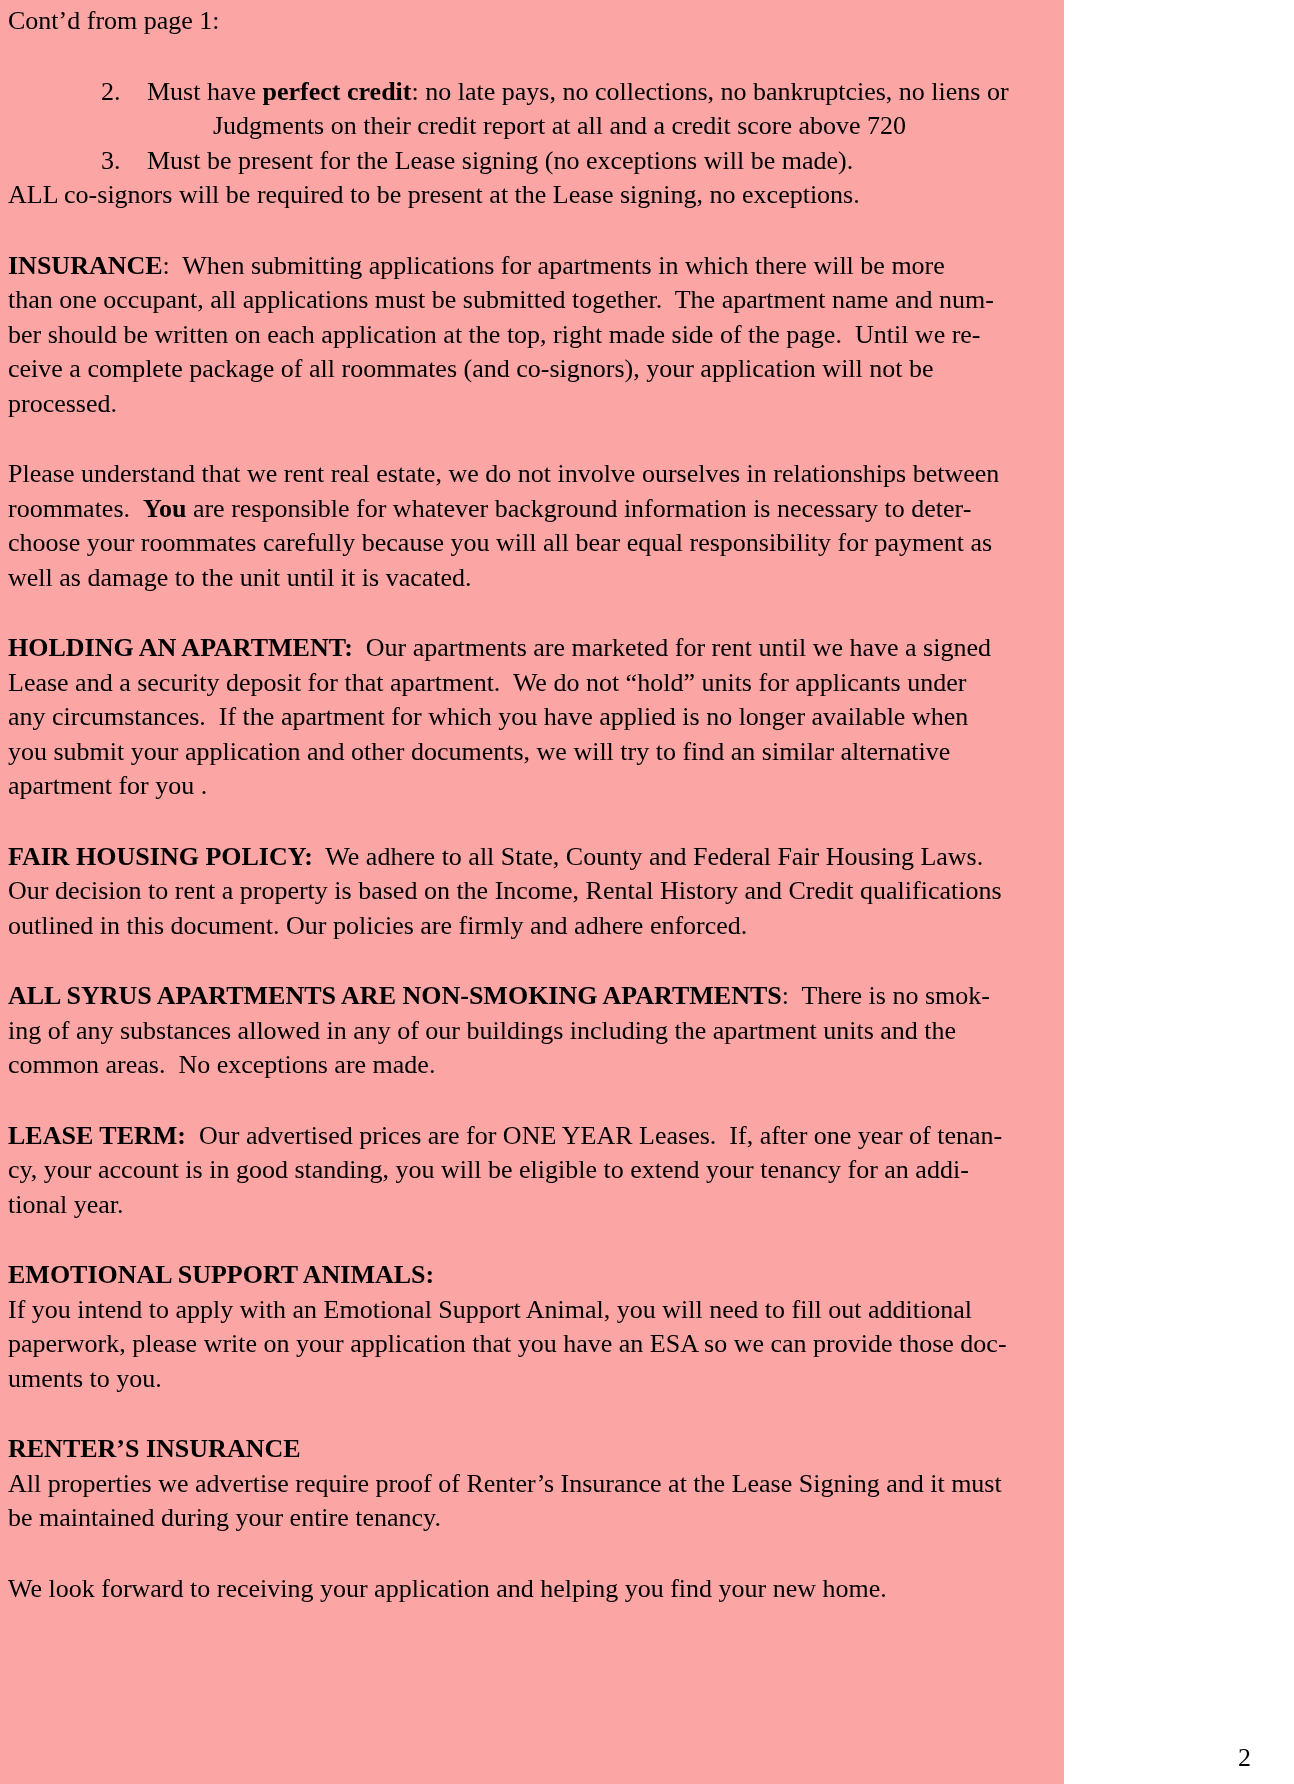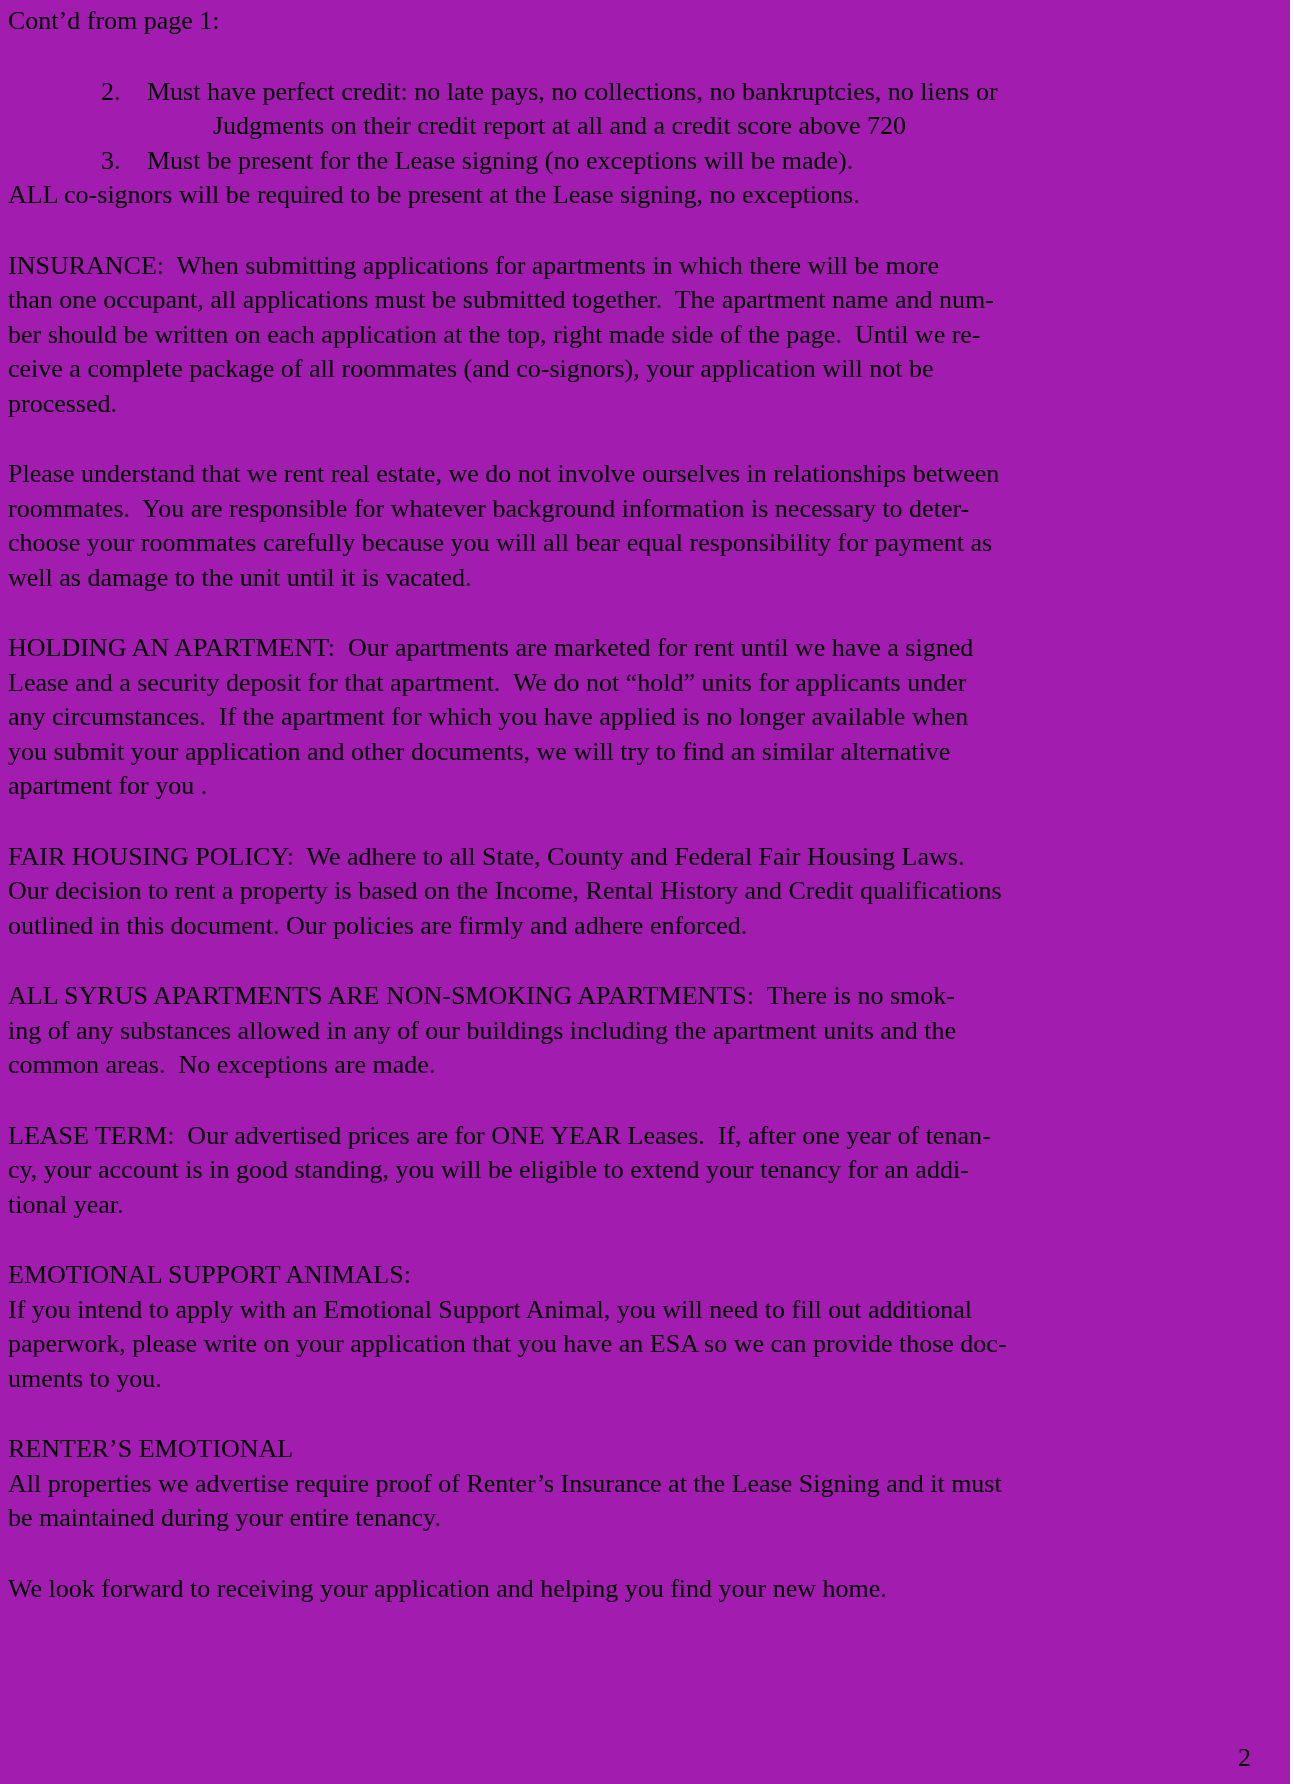--- a/index.html
+++ b/index.html
@@ -10,42 +10,42 @@
   body {
     width: 1294px;
     height: 1784px;
     overflow: hidden;
     font-family: "Liberation Serif", "DejaVu Serif", serif;
     font-size: 26px;
     color: #000000;
   }
   .page {
     position: relative;
-    width: 1290px;
+    width: 1064px;
     height: 1784px;
-    background: #a21caf;
+    background: #fca5a5;
   }
   .doc {
     position: absolute;
     top: 4px;
     left: 8px;
     right: 0;
   }
   .para {
     margin: 0 0 36px 0;
   }
   .line {
     white-space: pre;
     line-height: 34.5px;
     min-height: 34.5px;
   }
   .ind-list { padding-left: 93px; }
   .ind-listcont { padding-left: 205px; }
   .num { display: inline-block; width: 46px; }
-  .b { font-weight: normal; }
+  .b { font-weight: bold; }
   .page-number {
     position: absolute;
     top: 1741px;
     left: 1238px;
     line-height: 34.5px;
   }
 </style>
 </head>
 <body>
 
@@ -95,21 +95,21 @@
         <div class="line"><span>cy, your account is in good standing, you will be eligible to extend your tenancy for an addi-</span></div>
         <div class="line"><span>tional year.</span></div>
       </div>
       <div class="para">
         <div class="line"><span class="b">EMOTIONAL SUPPORT ANIMALS:</span></div>
         <div class="line"><span>If you intend to apply with an Emotional Support Animal, you will need to fill out additional</span></div>
         <div class="line"><span>paperwork, please write on your application that you have an ESA so we can provide those doc-</span></div>
         <div class="line"><span>uments to you.</span></div>
       </div>
       <div class="para">
-        <div class="line"><span class="b">RENTER’S EMOTIONAL</span></div>
+        <div class="line"><span class="b">RENTER’S INSURANCE</span></div>
         <div class="line"><span>All properties we advertise require proof of Renter’s Insurance at the Lease Signing and it must</span></div>
         <div class="line"><span>be maintained during your entire tenancy.</span></div>
       </div>
       <div class="para">
         <div class="line"><span>We look forward to receiving your application and helping you find your new home.</span></div>
       </div>
     </div>
   <div class="page-number">2</div>
 </div>
 

